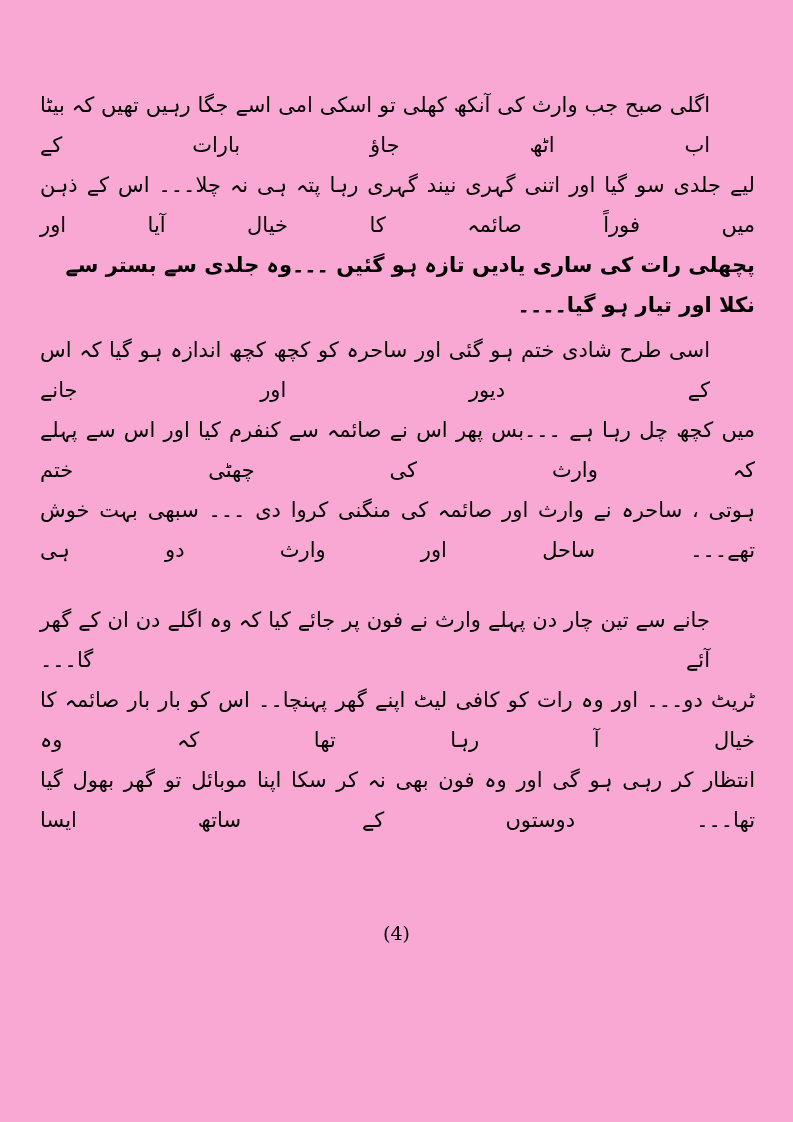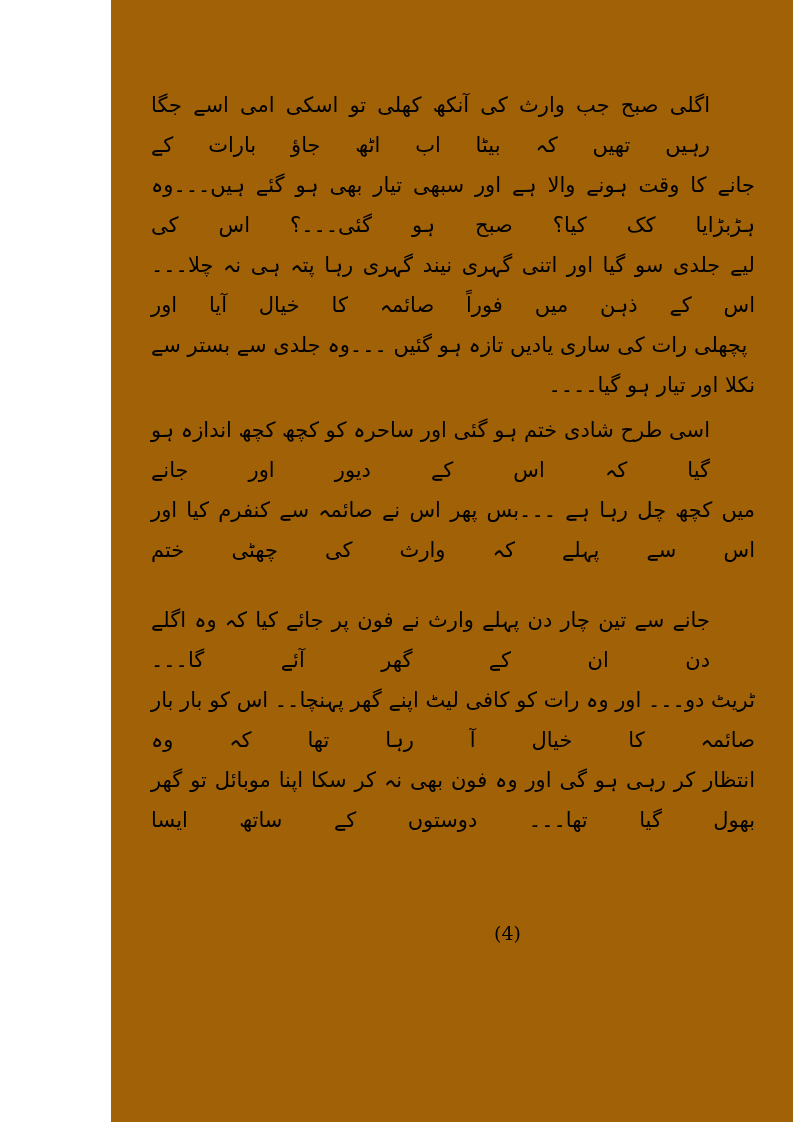--- a/index.html
+++ b/index.html
@@ -5,23 +5,23 @@
   * { margin: 0; padding: 0; box-sizing: border-box; }
   html, body {
     width: 793px;
     height: 1122px;
     background: #ffffff;
     overflow: hidden;
     font-family: "DejaVu Sans", sans-serif;
   }
   .sheet {
     position: relative;
-    width: 682px;
+    width: 793px;
     height: 1122px;
-    background: #a16207;
+    background: #f9a8d4;
     color: #000000;
   }
   .text-block {
     position: absolute;
     top: 85px;
     right: 38px;
     left: 40px;
     direction: rtl;
     unicode-bidi: embed;
     font-size: 21px;
@@ -39,22 +39,23 @@
     white-space: normal;
     text-align: justify;
     text-align-last: justify;
     -moz-text-align-last: justify;
   }
   .ln.first {
     padding-right: 45px;
   }
   .ln.last {
     white-space: normal;
-    text-align: left;
+    text-align: right;
     text-align-last: right;
+    font-weight: bold;
   }
   .page-number {
     position: absolute;
     top: 922px;
     left: 0;
     width: 793px;
     text-align: center;
     direction: ltr;
     font-family: "DejaVu Serif", serif;
     font-size: 19px;
@@ -63,28 +64,28 @@
 </style>
 </head>
 <body>
 
 <div class="sheet">
 
   <div class="text-block">
 
     <div class="para">
       <div class="ln justify first">اگلی صبح جب وارث کی آنکھ کھلی تو اسکی امی اسے جگا رہیں تھیں کہ بیٹا اب اٹھ جاؤ بارات کے</div>
-      <div class="ln justify">جانے کا وقت ہونے والا ہے اور سبھی تیار بھی ہو گئے ہیں۔۔۔وہ ہڑبڑایا کک کیا؟ صبح ہو گئی۔۔۔؟ اس کی</div>
       <div class="ln justify">لیے جلدی سو گیا اور اتنی گہری نیند گہری رہا پتہ ہی نہ چلا۔۔۔ اس کے ذہن میں فوراً صائمہ کا خیال آیا اور</div>
       <div class="ln last">پچھلی رات کی ساری یادیں تازہ ہو گئیں ۔۔۔وہ جلدی سے بستر سے نکلا اور تیار ہو گیا۔۔۔۔</div>
     </div>
 
     <div class="para">
       <div class="ln justify first">اسی طرح شادی ختم ہو گئی اور ساحرہ کو کچھ کچھ اندازہ ہو گیا کہ اس کے دیور اور جانے</div>
       <div class="ln justify">میں کچھ چل رہا ہے ۔۔۔بس پھر اس نے صائمہ سے کنفرم کیا اور اس سے پہلے کہ وارث کی چھٹی ختم</div>
+      <div class="ln justify">ہوتی ، ساحرہ نے وارث اور صائمہ کی منگنی کروا دی ۔۔۔ سبھی بہت خوش تھے۔۔۔ ساحل اور وارث دو ہی</div>
     </div>
 
     <div class="para gap-before">
       <div class="ln justify first">جانے سے تین چار دن پہلے وارث نے فون پر جائے کیا کہ وہ اگلے دن ان کے گھر آئے گا۔۔۔</div>
       <div class="ln justify">ٹریٹ دو۔۔۔ اور وہ رات کو کافی لیٹ  اپنے گھر پہنچا۔۔ اس کو بار بار صائمہ کا خیال آ رہا تھا کہ وہ</div>
       <div class="ln justify">انتظار کر رہی ہو گی اور وہ فون بھی نہ کر سکا اپنا موبائل تو گھر بھول گیا تھا۔۔۔ دوستوں کے ساتھ ایسا</div>
 
     </div>
 
   </div>

